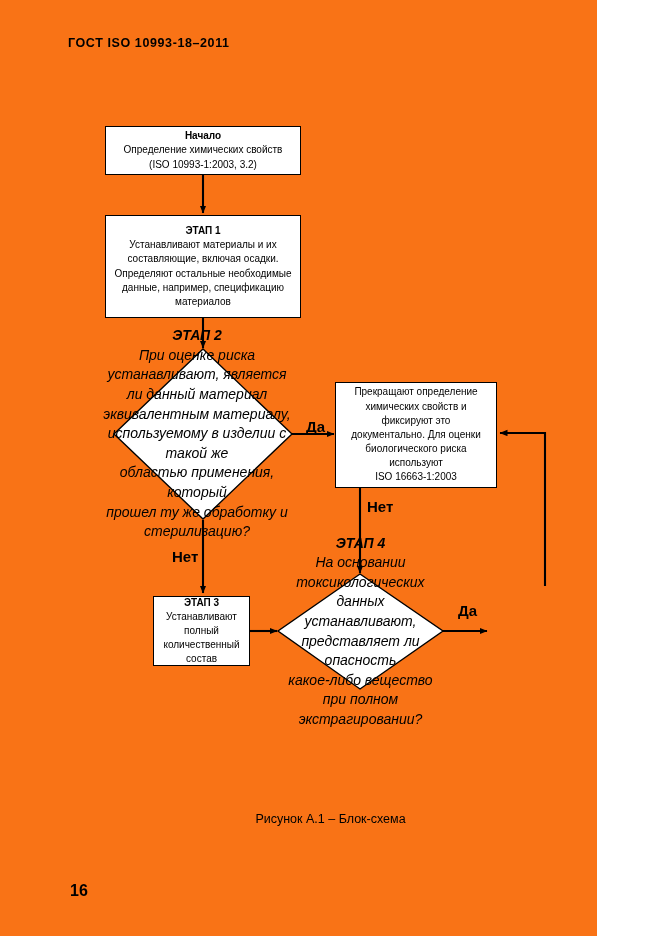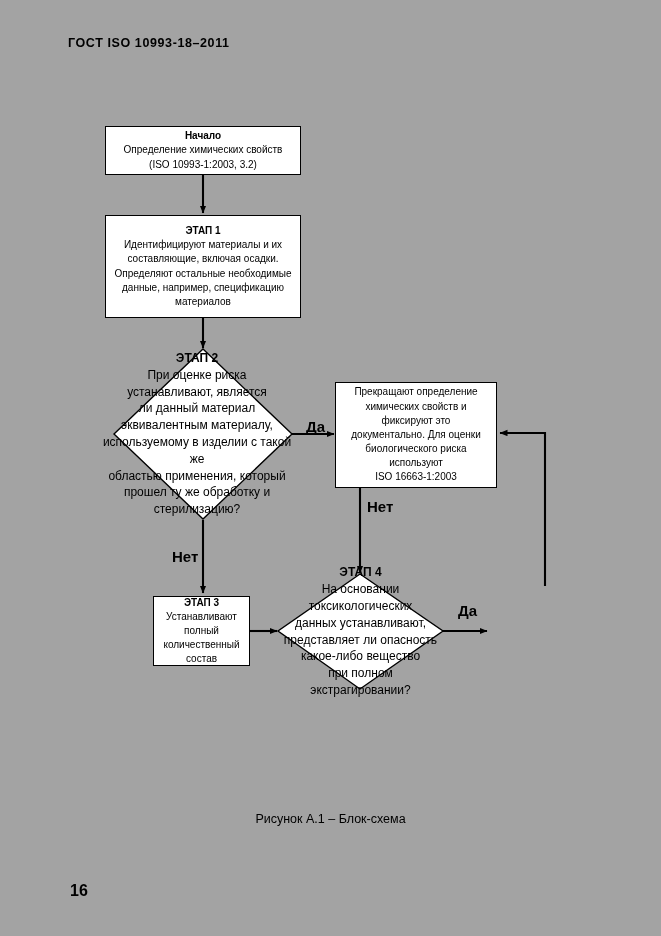--- a/index.html
+++ b/index.html
@@ -6,23 +6,23 @@
     margin: 0;
     padding: 0;
     background: #ffffff;
   }
   body {
     font-family: "Liberation Sans", sans-serif;
     color: #000000;
   }
   #page {
     position: relative;
-    width: 661px;
+    width: 597px;
     height: 936px;
-    background: #a3a3a3;
+    background: #f97316;
     overflow: hidden;
   }
   .doc-header {
     position: absolute;
     left: 68px;
     top: 36px;
     font-size: 12.5px;
     font-weight: bold;
     letter-spacing: 0.6px;
     white-space: nowrap;
@@ -76,22 +76,23 @@
   .diamond-text {
     position: absolute;
     left: 0;
     top: 0;
     width: 100%;
     height: 100%;
     display: flex;
     align-items: center;
     justify-content: center;
     text-align: center;
-    font-size: 12px;
+    font-size: 14px;
     line-height: 1.40;
+    font-style: italic;
   }
   .diamond-text .ttl {
     font-weight: bold;
     display: block;
   }
   .edge-label {
     position: absolute;
     font-size: 15px;
     font-weight: bold;
     white-space: nowrap;
@@ -142,21 +143,21 @@
     <div class="inner">
       <span class="ttl">Начало</span>
       <span>Определение химических свойств</span><br>
       <span>(ISO 10993-1:2003, 3.2)</span>
     </div>
   </div>
 
   <div class="node box" style="left:105px; top:215px; width:196px; height:103px;">
     <div class="inner">
       <span class="ttl">ЭТАП 1</span>
-      <span>Идентифицируют материалы и их</span><br>
+      <span>Устанавливают материалы и их</span><br>
       <span>составляющие, включая осадки.</span><br>
       <span>Определяют остальные необходимые</span><br>
       <span>данные, например, спецификацию</span><br>
       <span>материалов</span>
     </div>
   </div>
 
   <div class="diamond-wrap" style="left:113px; top:348px; width:180px; height:172px;">
     <svg width="180" height="172" xmlns="http://www.w3.org/2000/svg">
       <polygon points="90,1 179,86 90,171 1,86" fill="#ffffff" stroke="#000000" stroke-width="1.4"></polygon>

